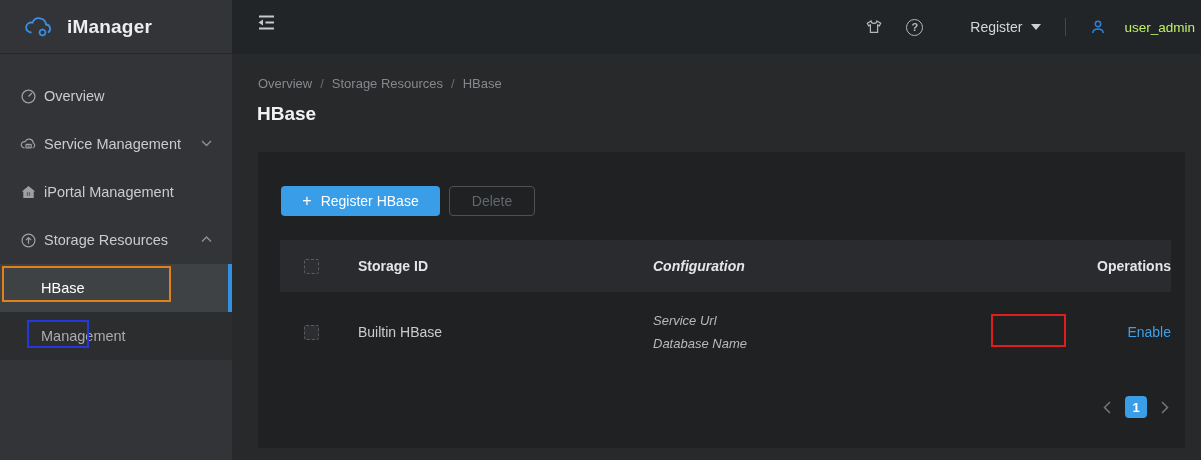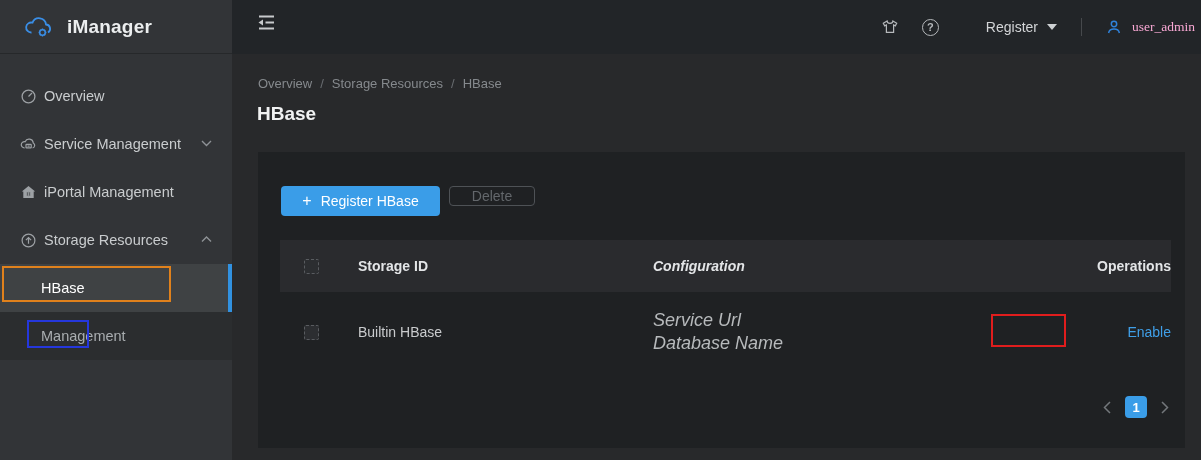--- a/index.html
+++ b/index.html
@@ -10,21 +10,21 @@
   
   .topbar { position:absolute; left:232px; right:0; top:0; height:54px; background:#222528; }
   .collapse-btn { position:absolute; left:24px; top:12px; width:22px; height:20px; background:none; border:none; color:#c7cacc; cursor:pointer; padding:0; }
   .topbar-right { position:absolute; right:6px; top:0; height:54px; display:flex; align-items:center; color:#c3c6c9; }
   .tb-icon { display:flex; align-items:center; justify-content:center; background:none; border:none; color:#b6b9bc; cursor:pointer; padding:0; }
   .help-circle { width:17px; height:17px; border:1.5px solid #b6b9bc; border-radius:50%; font-size:11px; font-weight:bold; line-height:14px; text-align:center; color:#b6b9bc; }
   .lang { display:flex; align-items:center; margin-left:24px; cursor:pointer; color:#d3d5d7; font-size:14px; }
   .caret-down { width:0; height:0; border-left:5px solid transparent; border-right:5px solid transparent; border-top:6px solid #ced1d3; margin-left:9px; }
   .tb-divider { width:1px; height:18px; background:#46494c; margin:0 24px; }
   .user-area { display:flex; align-items:center; cursor:pointer; }
-  .user-name { color:#f9a8d4; font-size:13.5px; margin-left:10px;font-family:Liberation Serif, serif; }
+  .user-name { color:#bef264; font-size:13.5px; margin-left:18px; }
   .mr22 { margin-right:23px; }
 
   
   .sidebar { position:absolute; left:0; top:0; width:232px; height:460px; background:#323437; z-index:5; }
   .logo-area { height:54px; display:flex; align-items:center; padding-left:23px; border-bottom:1px solid #26282a; }
   .logo-title { color:#eceeef; font-size:19px; font-weight:bold; margin-left:12px; letter-spacing:.2px; }
   .nav { padding-top:18px; }
   .nav-item { position:relative; height:48px; display:flex; align-items:center; padding-left:20px; color:#c9ccce; font-size:14.5px; cursor:pointer; }
   .nav-item .nav-icon { width:17px; height:17px; color:#9da1a5; display:flex; align-items:center; }
   .nav-item .nav-label { margin-left:7px; }
@@ -37,31 +37,31 @@
   
   .breadcrumb { position:absolute; left:258px; top:76px; font-size:13px; color:#85898d; display:flex; gap:8px; }
   .breadcrumb .crumb { cursor:pointer; }
   .breadcrumb .sep { color:#696d71; }
   .page-title { position:absolute; left:257px; top:103px; font-size:19px; font-weight:bold; color:#f1f2f3; }
 
   .panel { position:absolute; left:258px; top:152px; width:927px; height:296px; background:#1f2123; }
   .toolbar { position:absolute; left:23px; top:34px; display:flex; }
   .btn-primary { height:30px; width:159px; background:#3a9de8; color:#ffffff; font-size:14px; border:none; border-radius:4px; cursor:pointer; display:flex; align-items:center; justify-content:center; font-family:inherit; }
   .btn-primary .plus { font-size:16px; margin-right:9px; font-weight:normal; }
-  .btn-ghost { height:20px; width:86px; margin-left:9px; background:transparent; color:#63676b; font-size:14px; border:1px solid #4e5256; border-radius:4px; cursor:pointer; font-family:inherit; }
+  .btn-ghost { height:30px; width:86px; margin-left:9px; background:transparent; color:#63676b; font-size:14px; border:1px solid #4e5256; border-radius:4px; cursor:pointer; font-family:inherit; }
 
   .table { position:absolute; left:22px; top:88px; width:891px; }
   .t-head { display:flex; align-items:center; height:52px; background:#2a2b2e; color:#e3e5e7; font-size:14px; font-weight:bold; }
   .t-row { display:flex; align-items:center; height:80px; color:#c9cbcd; font-size:14px; }
   .col-check { width:78px; padding-left:24px; display:flex; align-items:center; }
   .col-id { width:295px; }
   .col-config { width:237px;font-style:italic; }
   .col-ops { width:281px; text-align:right; }
   .checkbox { width:15px; height:15px; border:1px dashed #595c60; border-radius:2px; background:#2c2e31; cursor:pointer; }
-  .config-lines { color:#b7babc; font-size:18px; line-height:23px; }
+  .config-lines { color:#b7babc; font-size:13px; line-height:23px; }
   .link { color:#3f9fe8; cursor:pointer; font-size:14px; text-decoration:none; }
 
   .pagination { position:absolute; right:16px; top:244px; display:flex; align-items:center; gap:14px; }
   .pg-arrow { background:none; border:none; color:#73777b; cursor:pointer; display:flex; padding:0; }
   .pg-num { width:22px; height:22px; background:#3a9de8; border-radius:4px; color:#fff; font-size:13px; font-weight:bold; display:flex; align-items:center; justify-content:center; cursor:pointer; }
 
   
   .ann { position:absolute; z-index:20; pointer-events:none; }
   .ann-orange { left:2px; top:266px; width:169px; height:36px; border:2px solid #e0811c; }
   .ann-blue   { left:27px; top:320px; width:62px; height:28px; border:2px solid #2537dd; }

